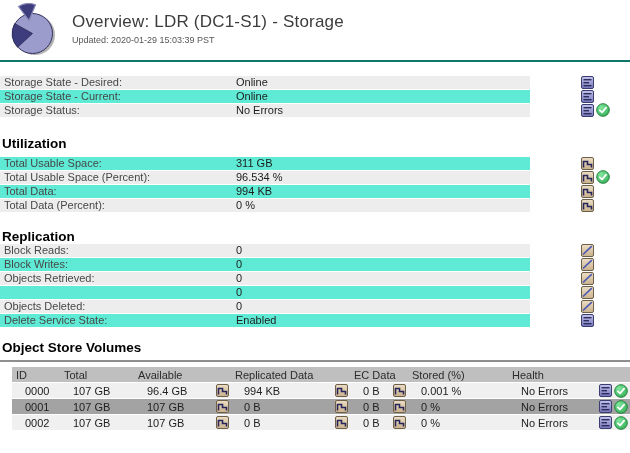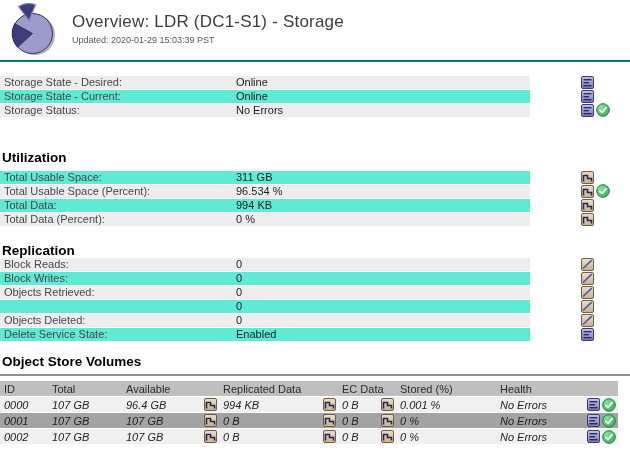--- a/index.html
+++ b/index.html
@@ -20,32 +20,32 @@
   .attr-row{position:relative;height:13px;line-height:13px;width:530px;
     background:#ededed;margin-bottom:1px;}
   .attr-row.alt{background:#5eead4;}
   .attr-row .lbl{position:absolute;left:4px;color:#474747;white-space:nowrap;}
   .attr-row .val{position:absolute;left:236px;color:#1d1d1d;white-space:nowrap;}
   .slot1{position:absolute;left:581px;top:0;height:13px;display:inline-flex;}
   .slot2{position:absolute;left:596px;top:-1px;height:14px;display:inline-flex;}
   .ic{display:block;}
   
   .sec-h{font-size:13.5px;font-weight:bold;color:#000;margin:0;padding-left:2px;}
-  .h-util{margin-top:33px;margin-bottom:6px;}
+  .h-util{margin-top:19px;margin-bottom:6px;}
   .h-repl{margin-top:17px;}
   .h-vol{margin-top:13px;margin-bottom:5px;}
   .rule{height:2px;background:#8f8f8f;width:630px;margin-bottom:4px;}
   
-  table.vol{border-collapse:separate;border-spacing:0 1px;width:618px;table-layout:fixed;}
+  table.vol{border-collapse:separate;border-spacing:0 1px;width:618px;table-layout:fixed;margin-left:12px;}
   table.vol th{
     background:#bfbfbf;color:#2c2c2c;font-weight:normal;text-align:left;
     height:15px;padding:0 0 0 4px;font-size:11px;}
   table.vol td{
-    background:#f0f0f0;color:#222;height:15px;padding:0 0 0 4px;
-    white-space:nowrap;overflow:hidden;font-style:italic;}
+    background:#f0f0f0;color:#222;height:15px;padding:0 0 0 13px;
+    white-space:nowrap;overflow:hidden;}
   table.vol tr.alt td{background:#a3a3a3;}
   .cell-flex{display:flex;align-items:center;justify-content:space-between;padding-right:2px;}
   .cell-flex .cv{flex:0 1 auto;}
   .cell-icons{display:inline-flex;gap:2px;align-items:center;}
   .col-id{width:48px;} .col-total{width:74px;} .col-avail{width:97px;}
   .col-repl{width:119px;} .col-ec{width:58px;} .col-stored{width:100px;}
 </style>
 </head>
 <body>
 

